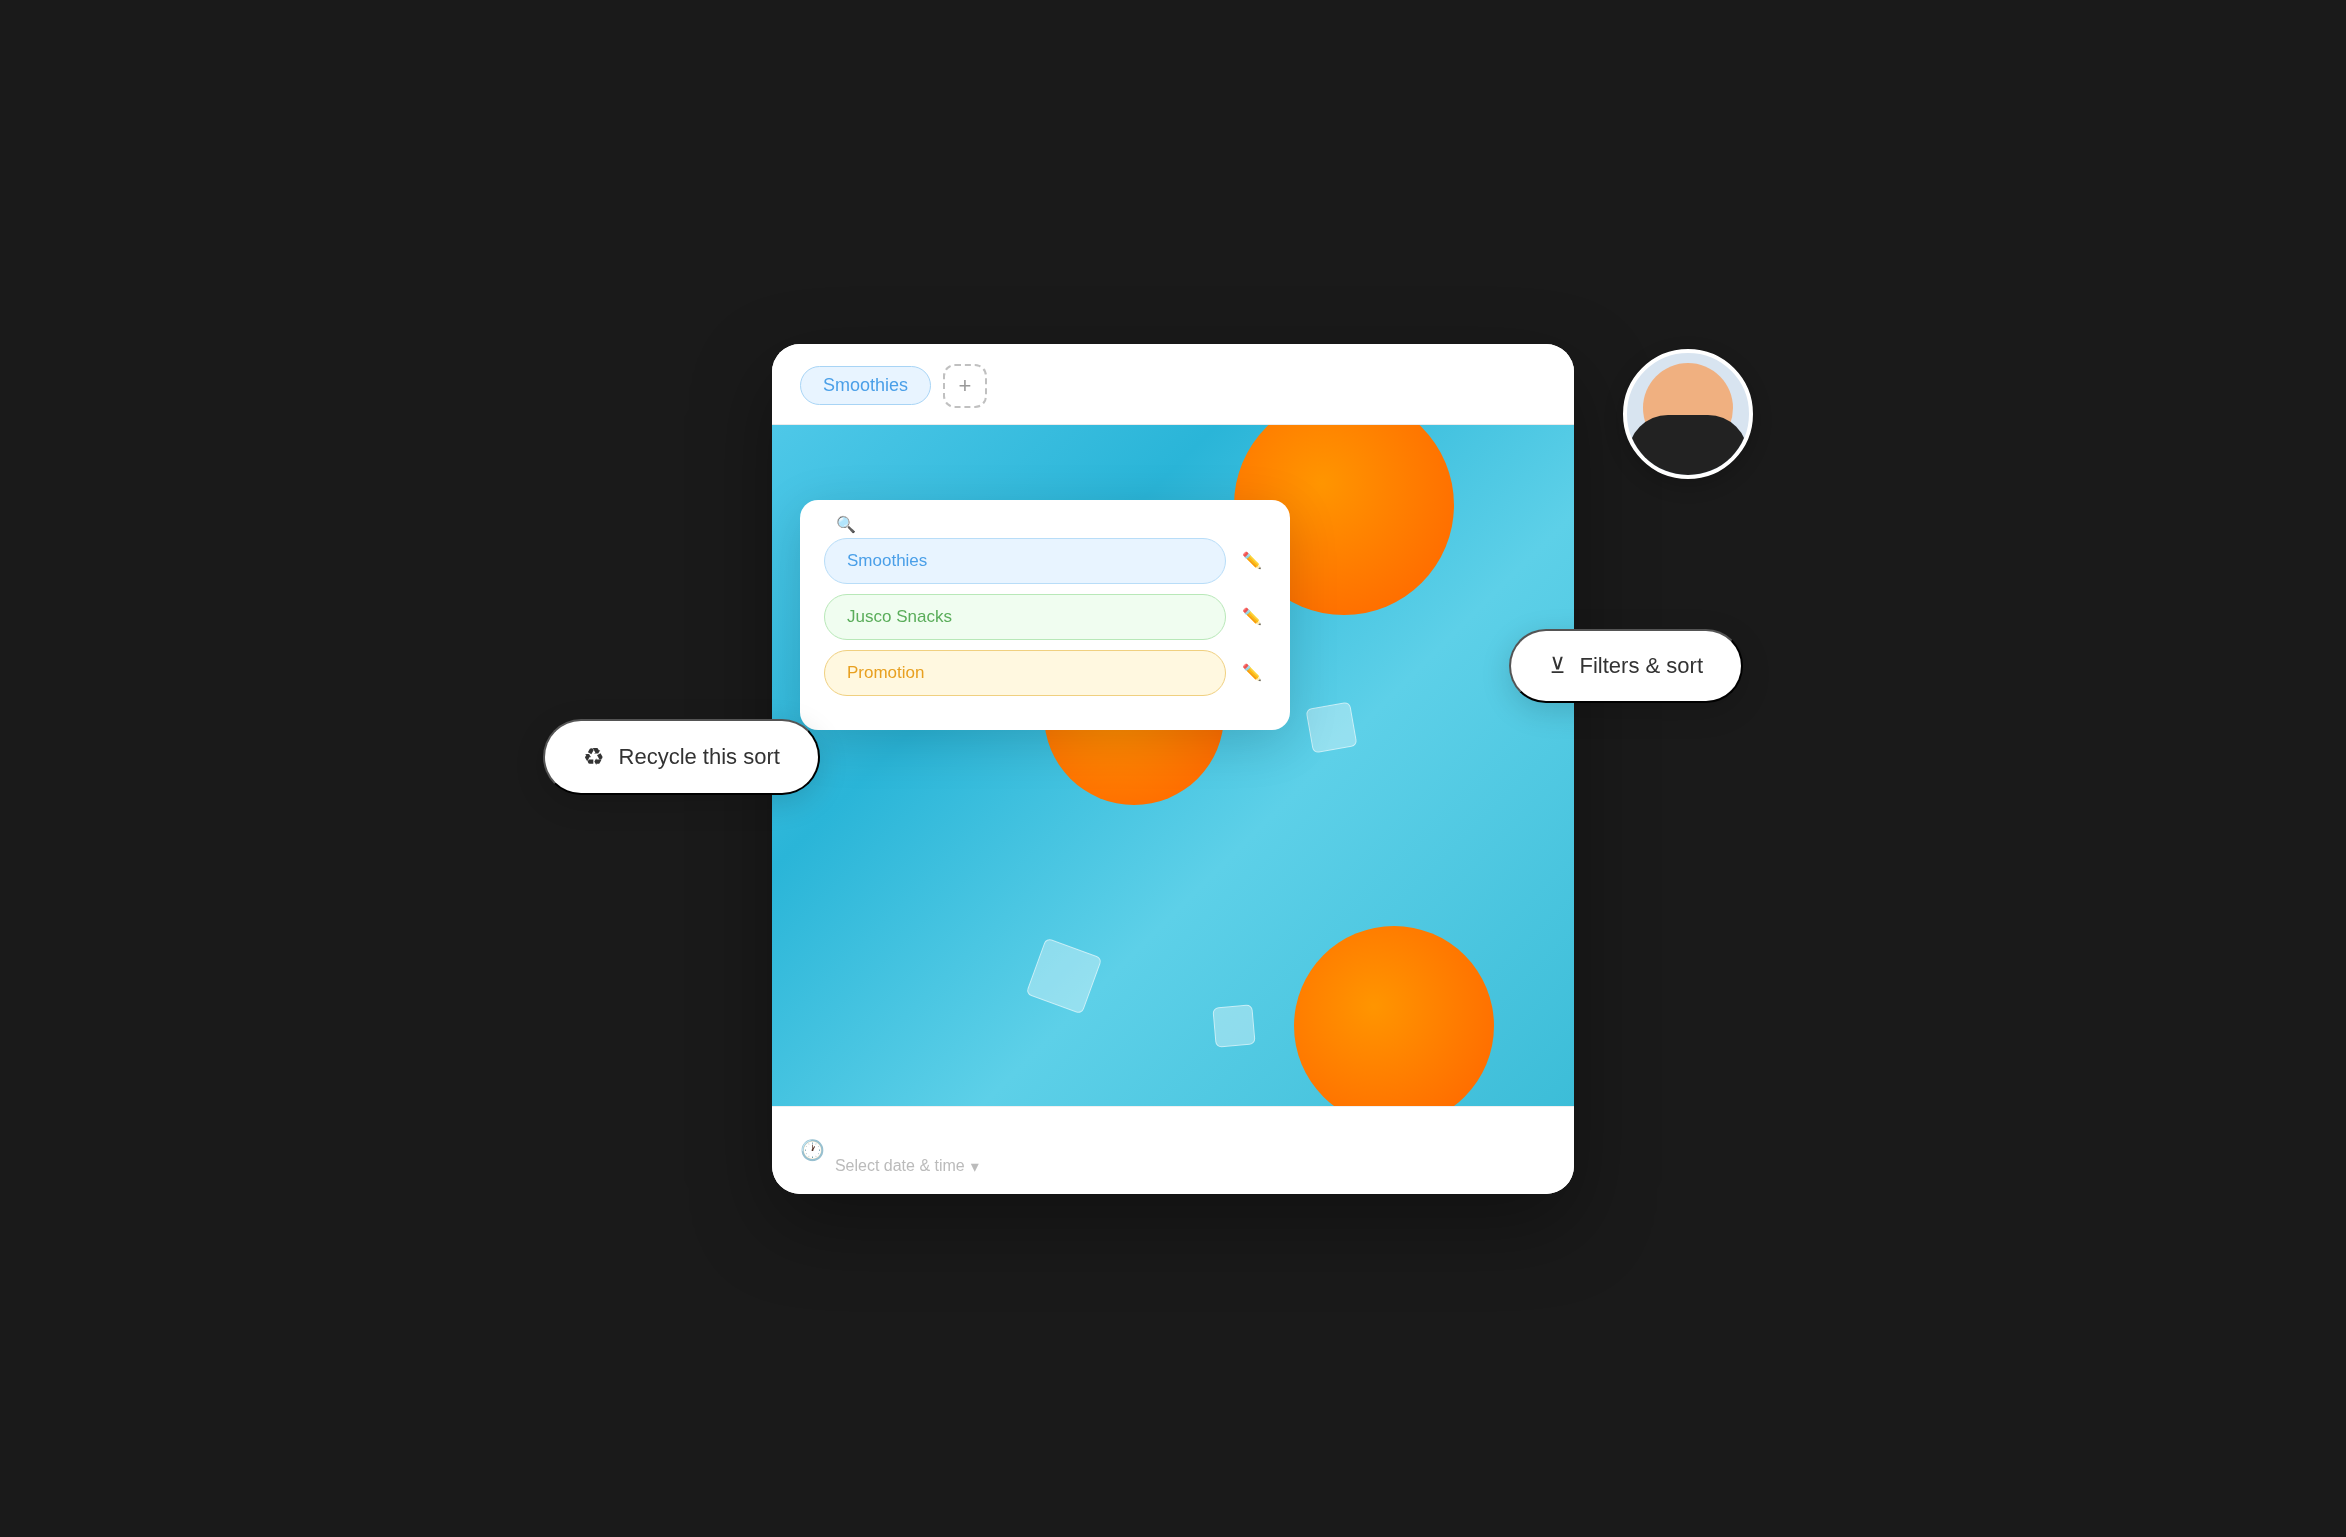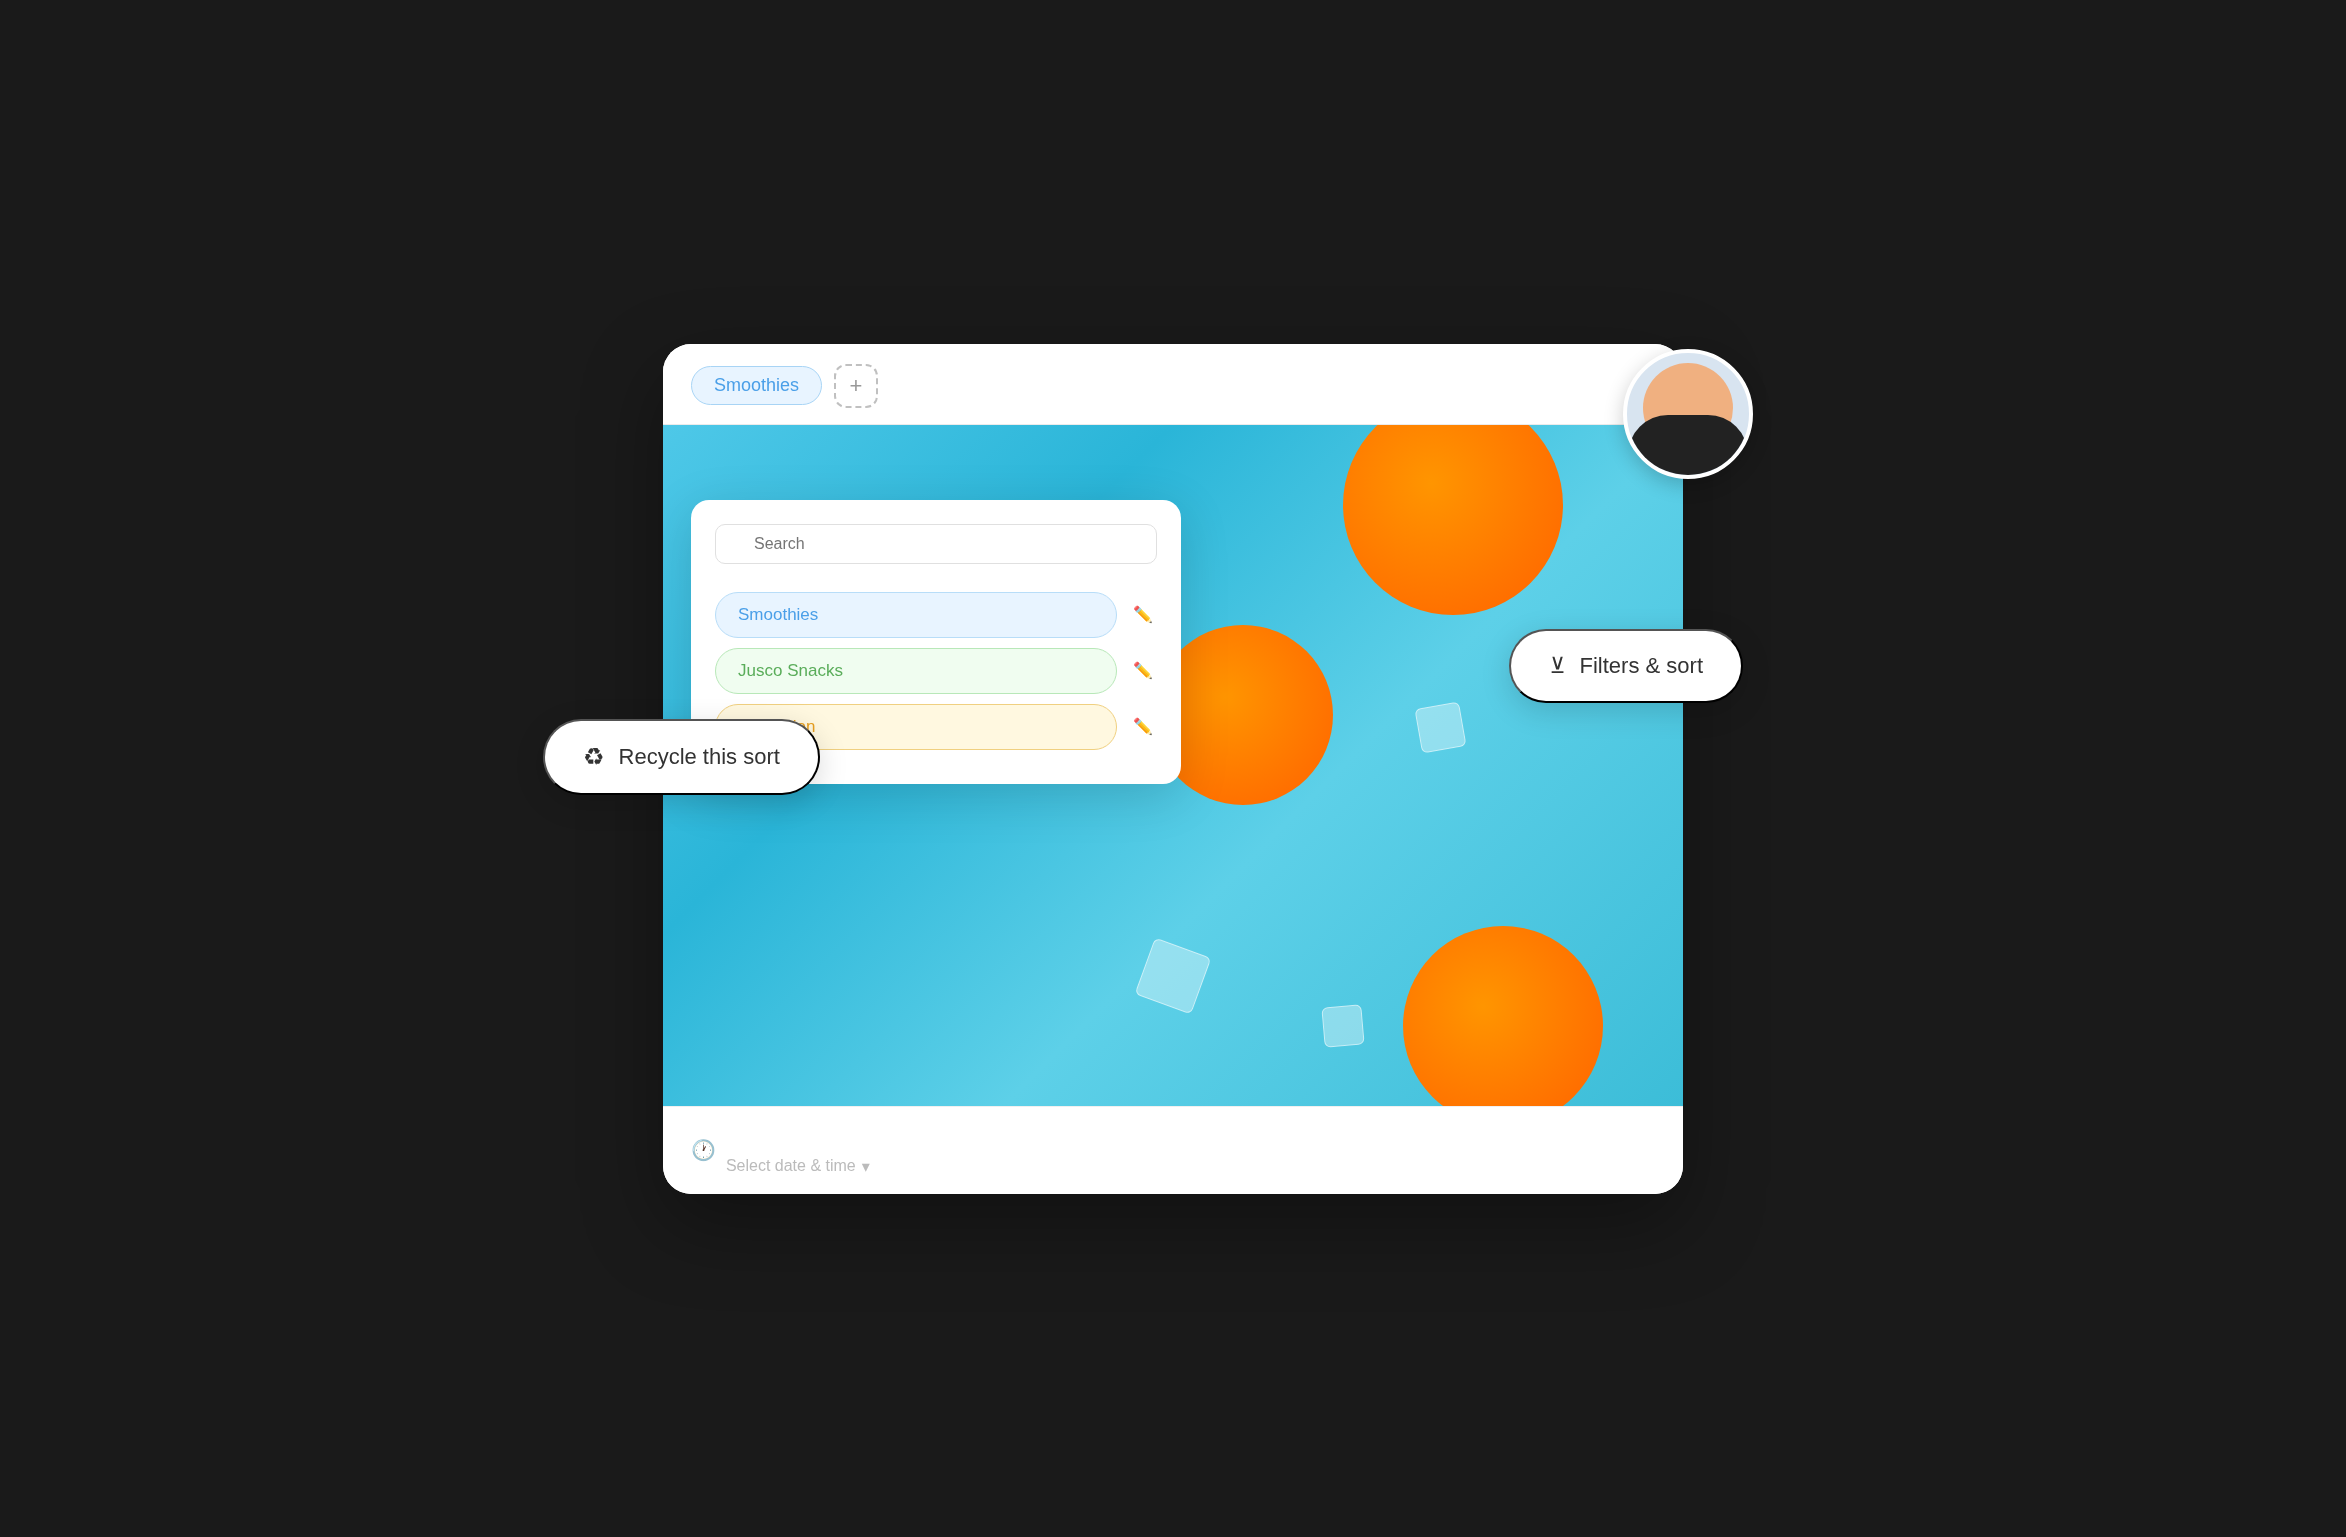--- a/index.html
+++ b/index.html
@@ -21,21 +21,21 @@
       height: 1100px;
       display: flex;
       align-items: center;
       justify-content: center;
     }
 
     
     .main-card {
       background: #fff;
       border-radius: 28px;
-      width: 1020px;
+      width: 802px;
       height: 850px;
       box-shadow: 0 30px 80px rgba(0,0,0,0.35);
       overflow: hidden;
       position: relative;
       display: flex;
       flex-direction: column;
     }
 
     
     .top-bar {
@@ -389,21 +389,20 @@
         <div class="ice-cube ice-1"></div>
         <div class="ice-cube ice-2"></div>
         <div class="ice-cube ice-3"></div>
         <div class="ice-cube ice-4"></div>
       </div>
 
       <div class="labels-dropdown">
 
         <div class="search-wrapper">
           <span class="search-icon-inner">🔍</span>
-          <input class="search-box" type="text" placeholder="Search" style="">
         </div>
 
         <div class="label-item">
           <button class="label-pill label-pill-blue">Smoothies</button>
           <button class="edit-icon-btn">✏️</button>
         </div>
 
         <div class="label-item">
           <button class="label-pill label-pill-green">Jusco Snacks</button>
           <button class="edit-icon-btn">✏️</button>

